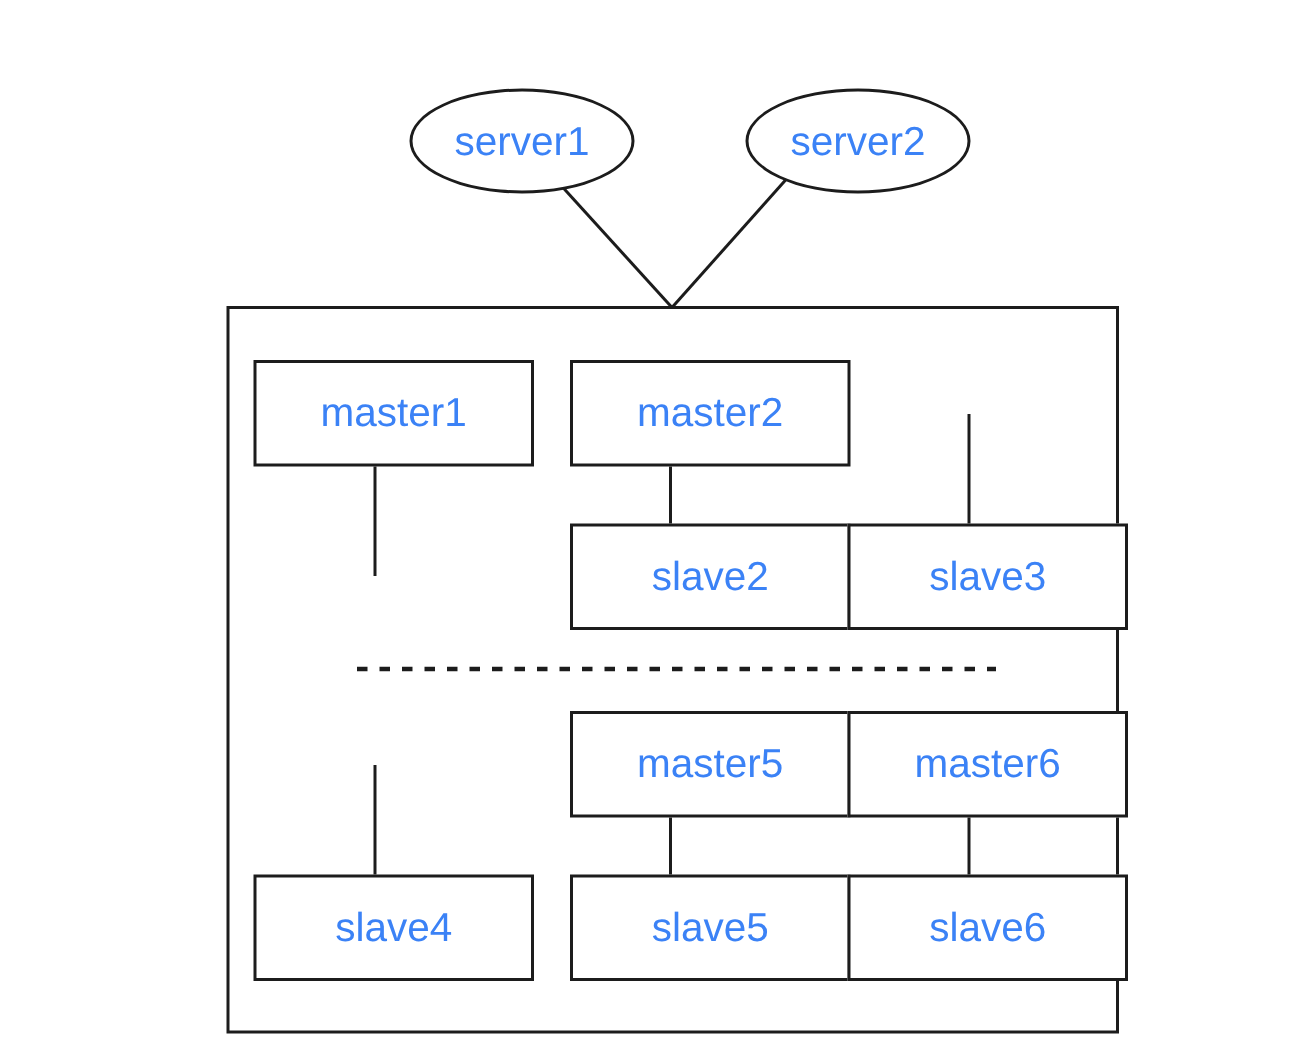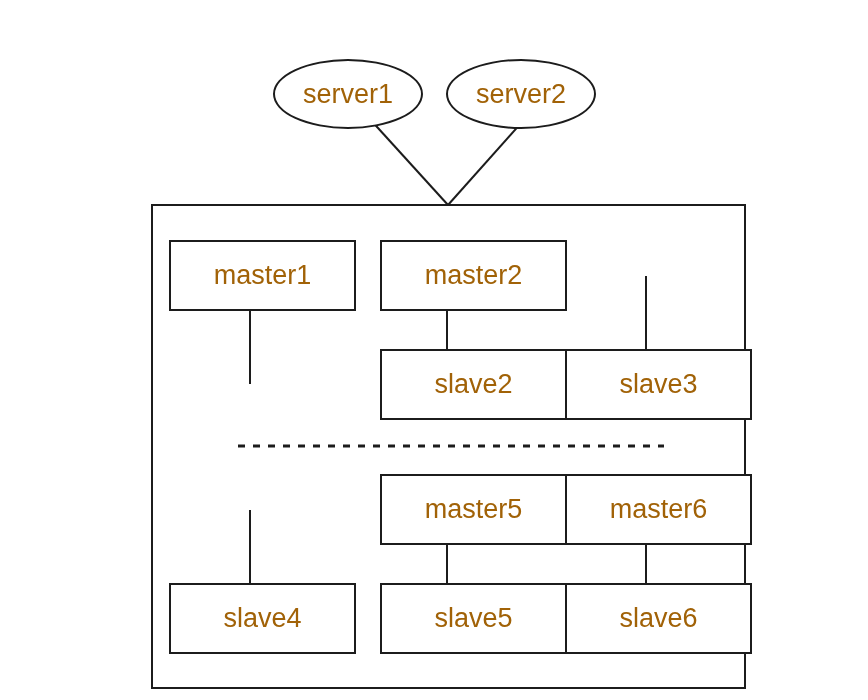--- a/index.html
+++ b/index.html
@@ -6,21 +6,21 @@
     margin: 0;
     padding: 0;
     background: #ffffff;
   }
   .canvas {
     position: relative;
     width: 868px;
     height: 700px;
     background: #ffffff;
     font-family: "Liberation Sans", sans-serif;
-    color: #a16207;
+    color: #3b82f6;
     overflow: hidden;
   }
   svg.lines {
     position: absolute;
     left: 0;
     top: 0;
     z-index: 1;
   }
   svg.lines line {
     stroke: #1c1c1c;
@@ -39,21 +39,21 @@
     box-sizing: border-box;
     border: 2px solid #1c1c1c;
     border-radius: 50%;
     background: #ffffff;
     display: flex;
     align-items: center;
     justify-content: center;
     font-size: 27px;
   }
   .node-ellipse.e1 { left: 273px; }
-  .node-ellipse.e2 { left: 446px; text-align: center; }
+  .node-ellipse.e2 { left: 497px; text-align: center; }
   .cluster {
     position: absolute;
     z-index: 2;
     left: 151px;
     top: 204px;
     width: 595px;
     height: 485px;
     box-sizing: border-box;
     border: 2px solid #1c1c1c;
     background: transparent;

